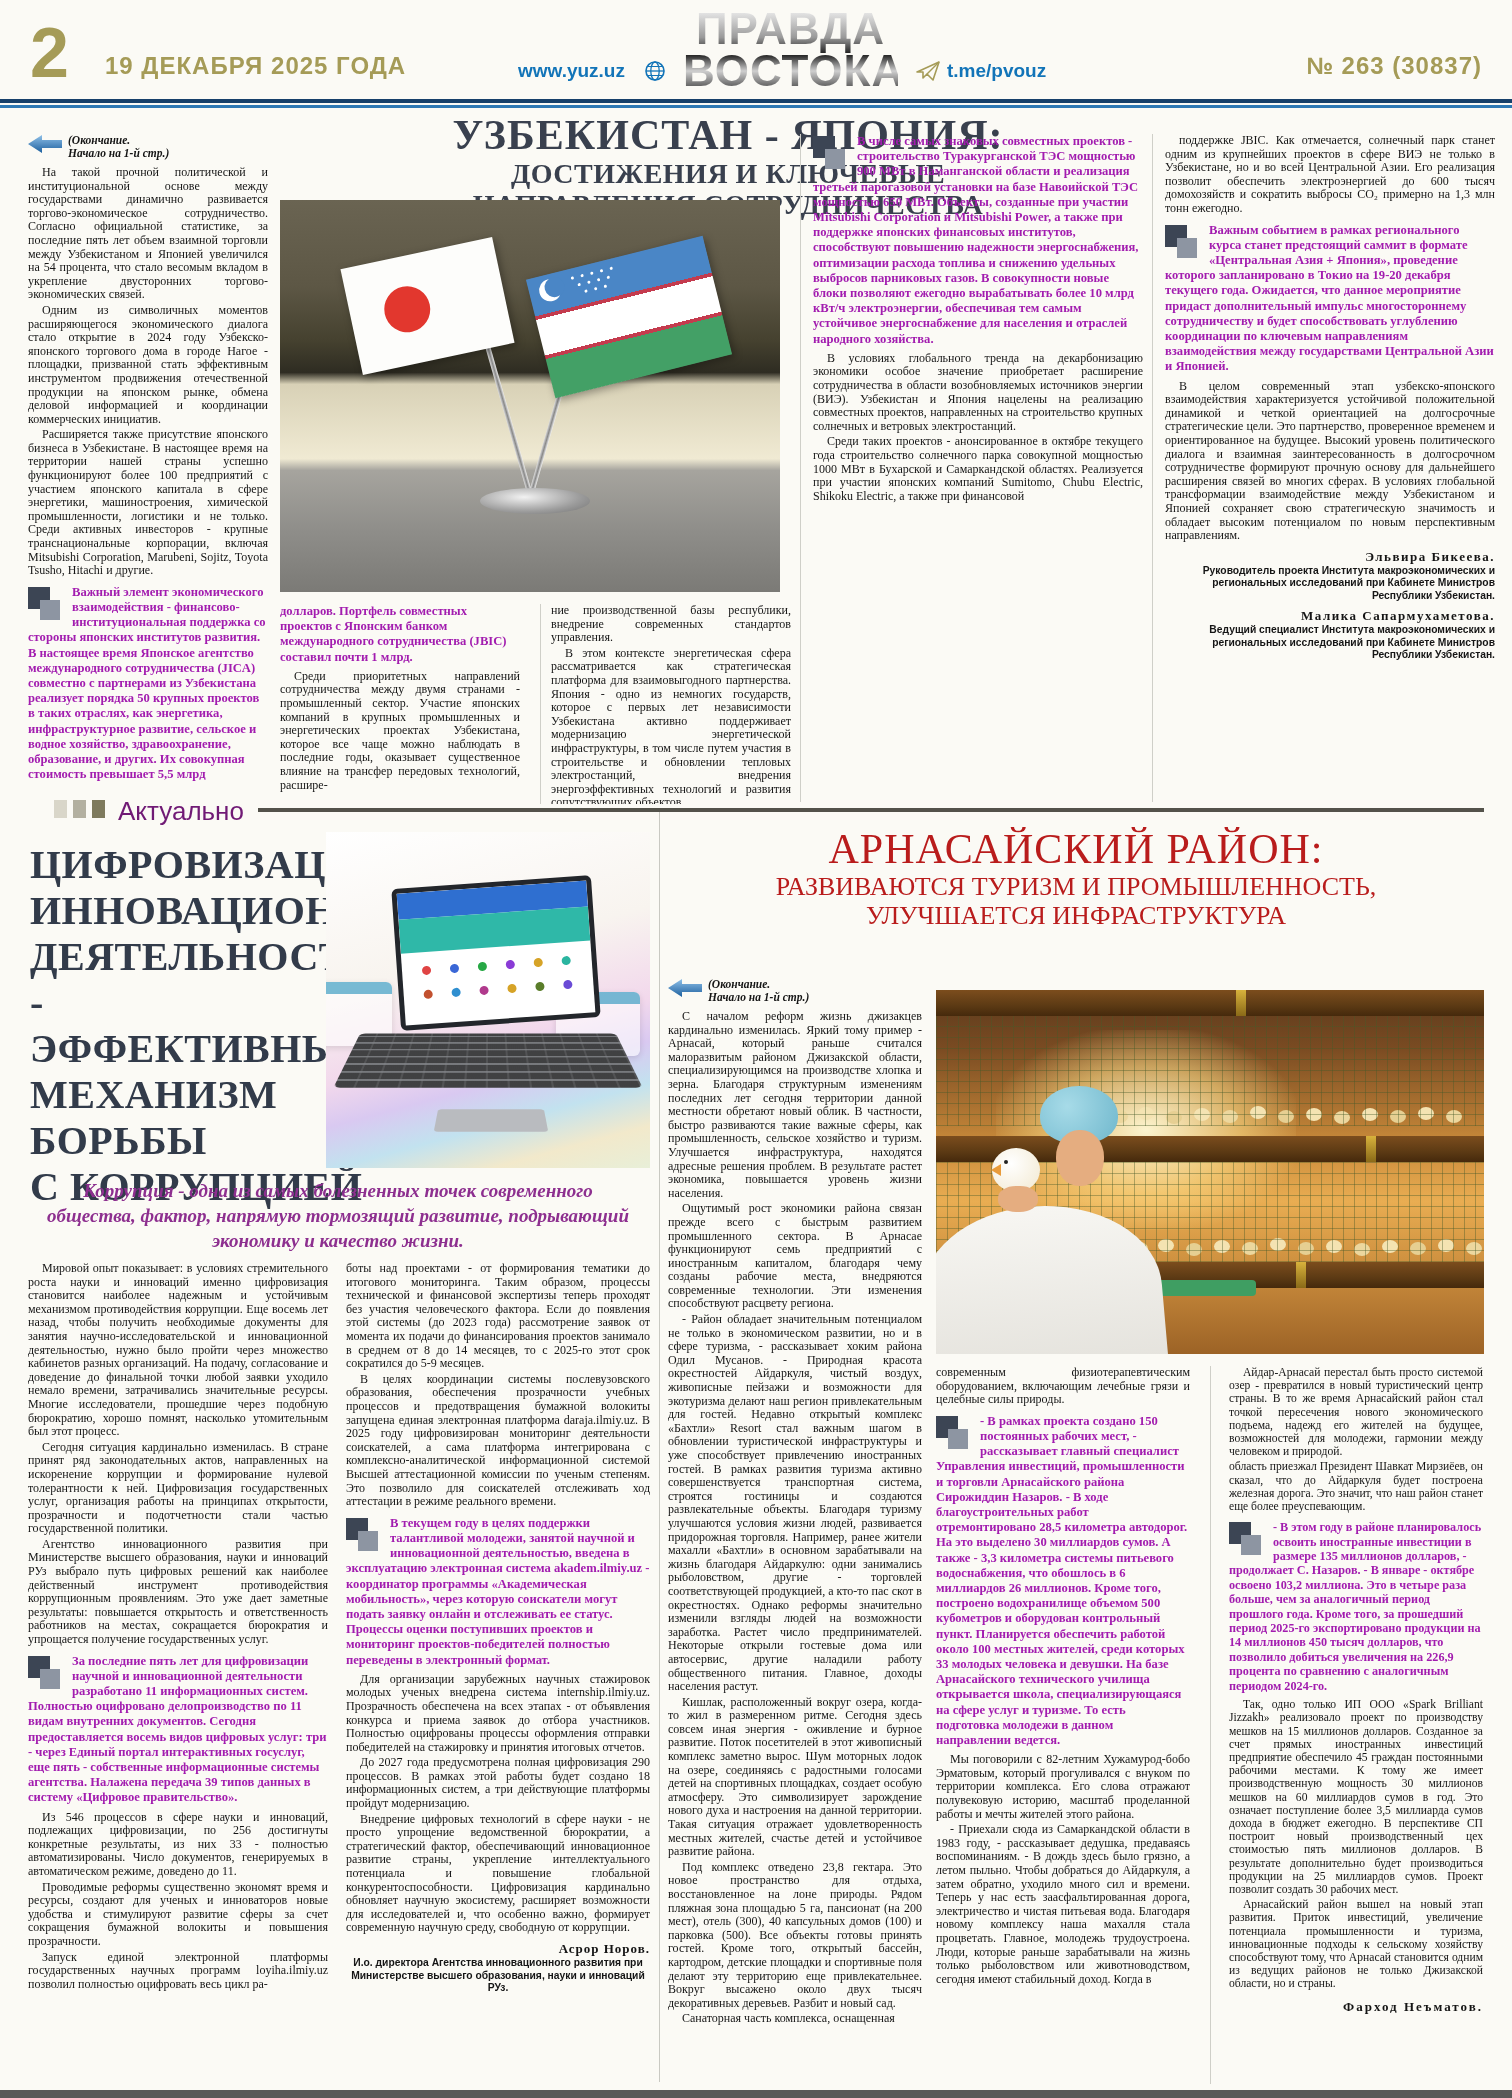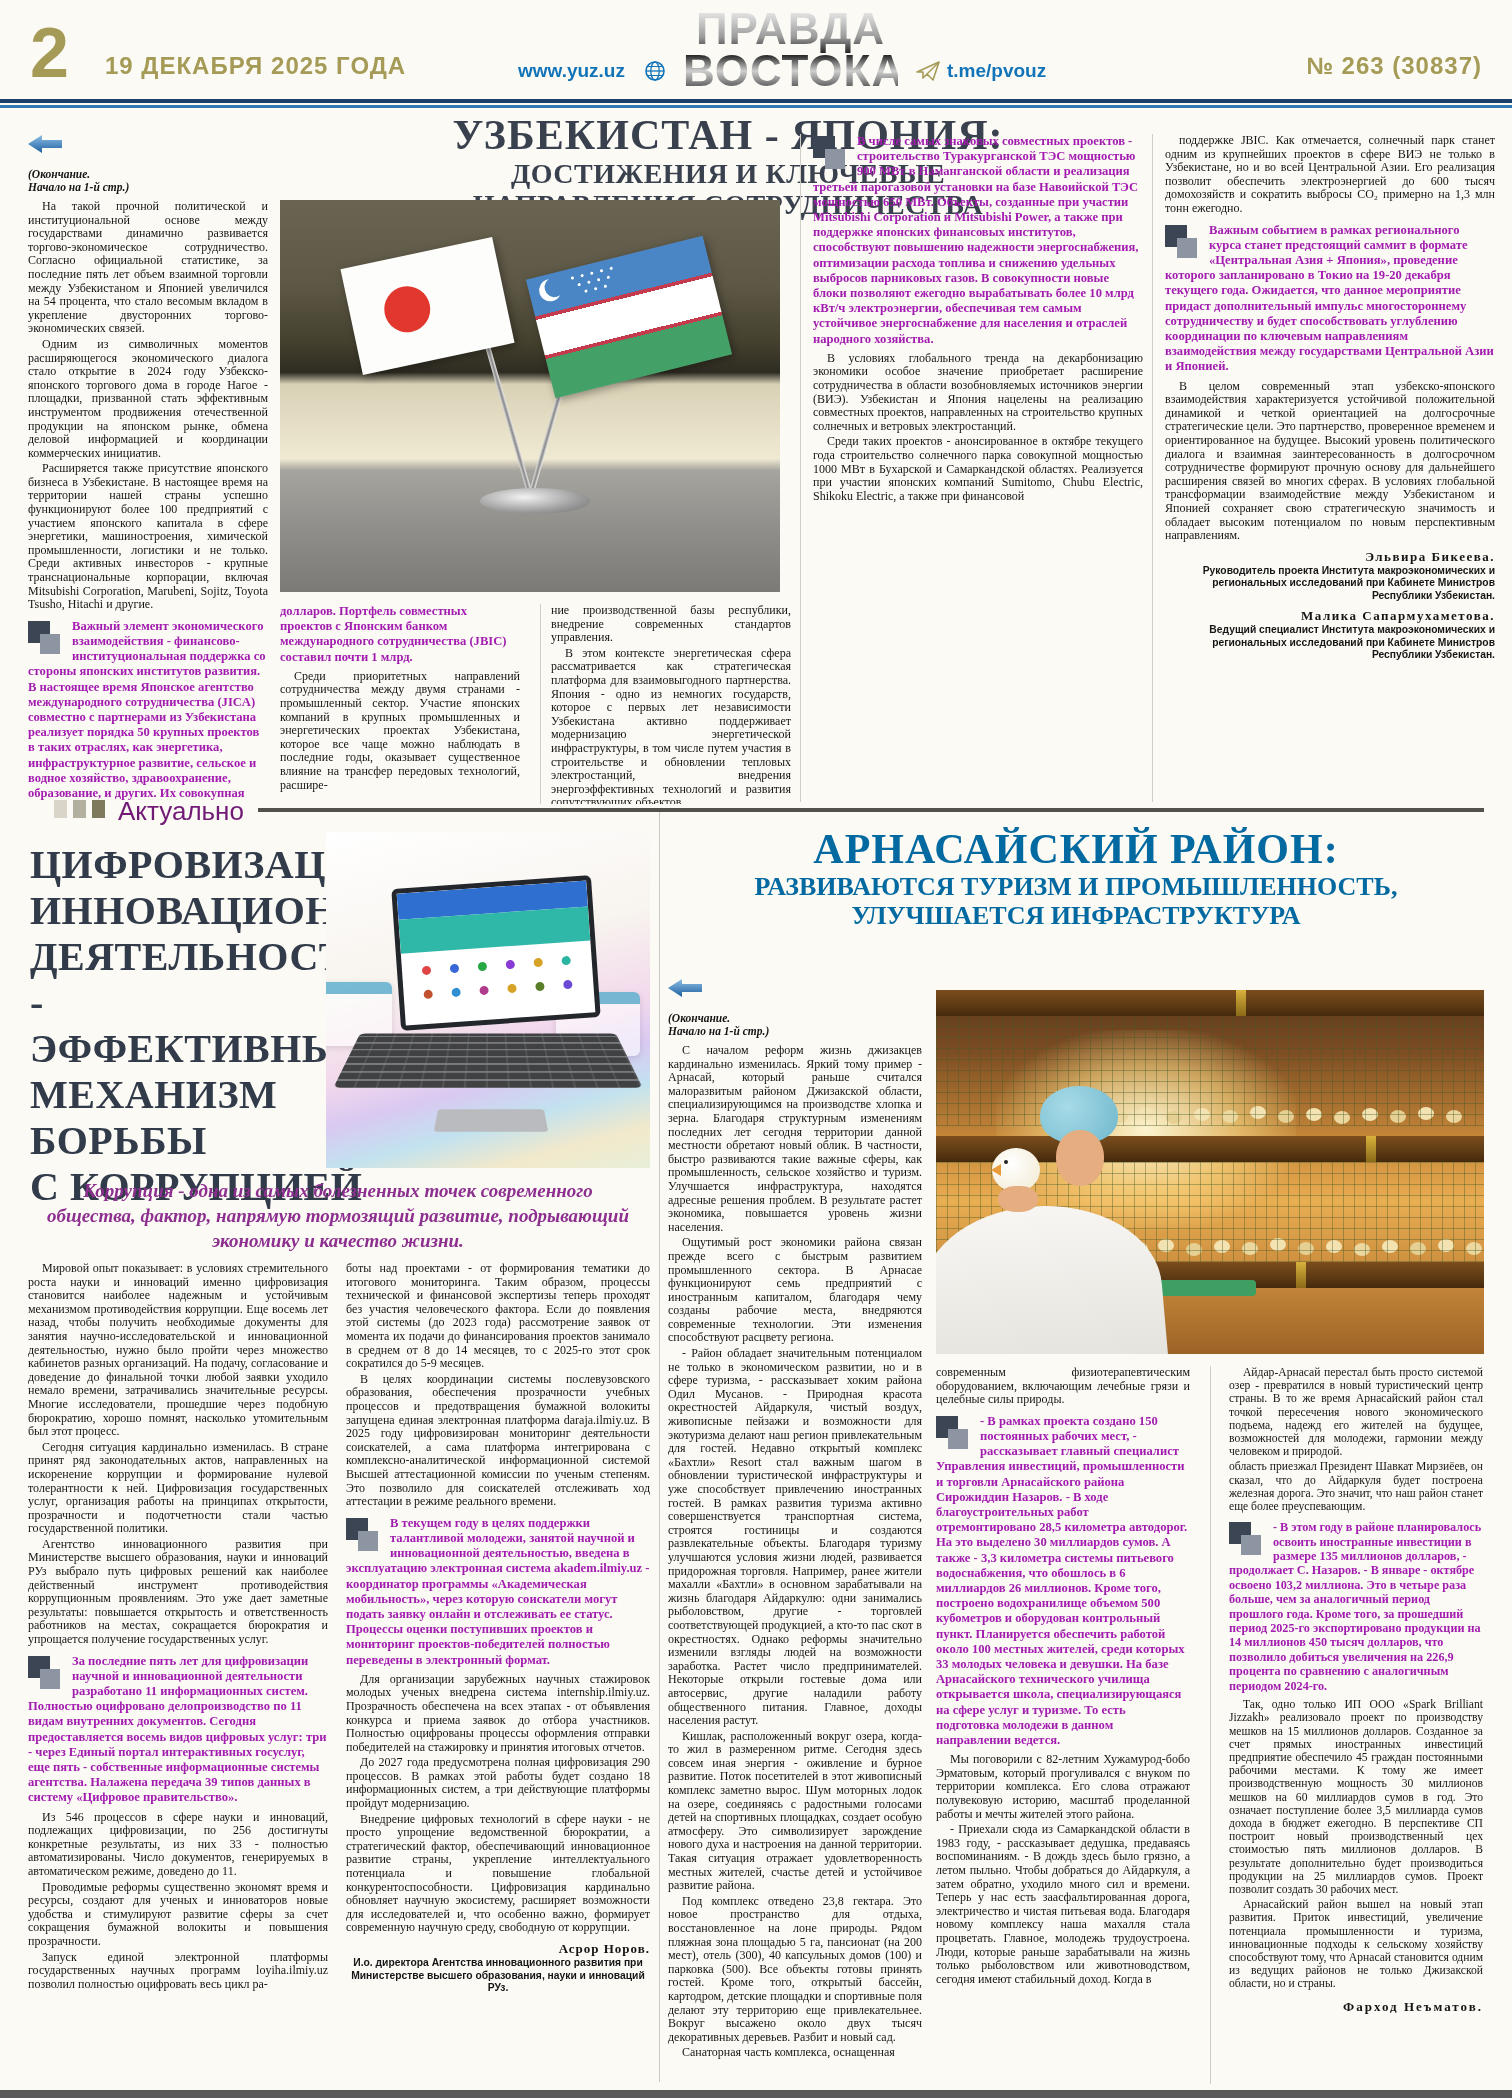--- a/index.html
+++ b/index.html
@@ -27,21 +27,21 @@
   .a1 .hl{left:250px;top:0;width:900px;text-align:center;color:#39404e;font-weight:bold;}
   .a1 .hl .l1{font-size:42px;line-height:46px;letter-spacing:1px;}
   .a1 .hl .l2{font-size:28px;line-height:31px;letter-spacing:.5px;}
   .col{position:absolute;overflow:hidden;}
   .c1{left:0;top:22px;width:240px;height:668px;}
   .ph1{left:252px;top:88px;width:500px;height:392px;}
   .c2{left:252px;top:492px;width:240px;height:200px;}
   .c3{left:512px;top:492px;width:240px;height:200px;border-left:1px solid #cfcfc8;padding-left:10px;}
   .c4{left:772px;top:22px;width:330px;height:668px;border-left:1px solid #cfcfc8;padding-left:12px;}
   .c5{left:1124px;top:22px;width:330px;height:668px;border-left:1px solid #cfcfc8;padding-left:12px;}
-  .cont{display:flex;gap:14px;align-items:flex-start;margin-bottom:6px;flex-direction:column;}
+  .cont{display:flex;gap:6px;align-items:flex-start;margin-bottom:6px;}
   .cont .ctxt{font-style:italic;font-weight:bold;font-size:11.5px;line-height:13px;}
   .cont .ctxt span{display:block;}
   .inset{font-weight:bold;font-size:12.6px;line-height:15.2px;margin:7px 0 5px 0;text-align:left;color:#a21caf;}
   .sqicon{float:left;width:36px;height:36px;position:relative;margin:2px 8px 2px 0;}
   .sqicon::before{content:"";position:absolute;left:0;top:0;width:22px;height:22px;background:#3c4554;}
   .sqicon::after{content:"";position:absolute;left:12px;top:13px;width:20px;height:20px;background:#8d95a2;}
   .byname{font-weight:bold;font-size:13px;letter-spacing:1.5px;text-align:right;margin-top:6px;}
   .byrole{font-family:"Liberation Sans",sans-serif;font-weight:bold;font-size:10.3px;line-height:12.5px;text-align:right;}
   
   .ph1{background:linear-gradient(180deg,#6a6452 0%,#5d5745 22%,#45412f 36%,#2e2c22 44%,#d8d1b6 47%,#f0ead3 66%,#a6a49e 69%,#8f8e8a 84%,#7b7a76 100%);overflow:hidden;}
@@ -82,21 +82,21 @@
   .ltp{position:absolute;left:110px;top:268px;width:110px;height:40px;background:#b9bbbf;border-radius:4px;transform:perspective(420px) rotateX(56deg);}
   .fcard{position:absolute;width:84px;height:64px;background:rgba(255,255,255,.6);border-radius:6px;box-shadow:0 2px 6px rgba(0,0,0,.12);}
   .fcard::before{content:"";display:block;height:12px;border-radius:6px 6px 0 0;background:rgba(47,150,190,.65);}
   .quote{left:10px;top:352px;width:600px;text-align:center;font-size:19px;line-height:25px;font-weight:bold;font-style:italic;color:#8d2f8f;}
   .a2c1{left:0;top:436px;width:300px;height:820px;}
   .a2c2{left:318px;top:436px;width:304px;height:820px;}
   .a2 .byname{letter-spacing:1px;}
   .a2 .byrole{text-align:center;}
   
   .a3{left:668px;top:826px;width:816px;height:1262px;}
-  .a3 .hl{left:0;top:0;width:816px;text-align:center;color:#0369a1;font-weight:bold;}
+  .a3 .hl{left:0;top:0;width:816px;text-align:center;color:#b91c1c;font-weight:normal;}
   .a3 .hl .l1{font-size:42px;line-height:46px;letter-spacing:1px;}
   .a3 .hl .l2{font-size:26px;line-height:29px;}
   .a3ca{left:0;top:152px;width:254px;height:1106px;}
   .ph3{left:268px;top:164px;width:548px;height:364px;overflow:hidden;
        background:linear-gradient(180deg,#59391c 0%,#7a4b22 16%,#c98a3a 42%,#e9ad52 58%,#c98b3c 78%,#9c6326 100%);}
   .glow{position:absolute;left:60px;top:40px;width:300px;height:200px;background:radial-gradient(ellipse at center,rgba(255,250,215,.95) 0%,rgba(255,225,140,.55) 45%,rgba(255,210,110,0) 75%);}
   .beam{position:absolute;left:0;width:100%;height:26px;background:linear-gradient(180deg,#7c4d1d,#5c3a14 60%,#45290c);}
   .hinge{position:absolute;width:10px;height:26px;background:linear-gradient(180deg,#d8b23c,#8a6a18);}
   .mesh{position:absolute;left:0;width:100%;height:110px;
         background-image:repeating-linear-gradient(90deg,rgba(70,90,40,.4) 0 1px,transparent 1px 11px),repeating-linear-gradient(0deg,rgba(70,90,40,.4) 0 1px,transparent 1px 11px);}

